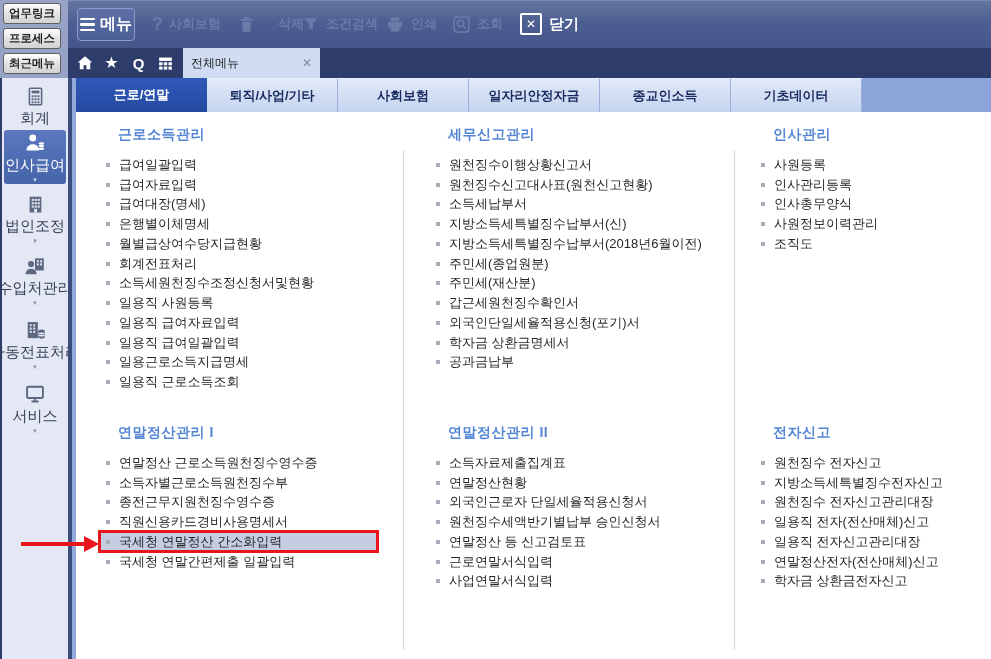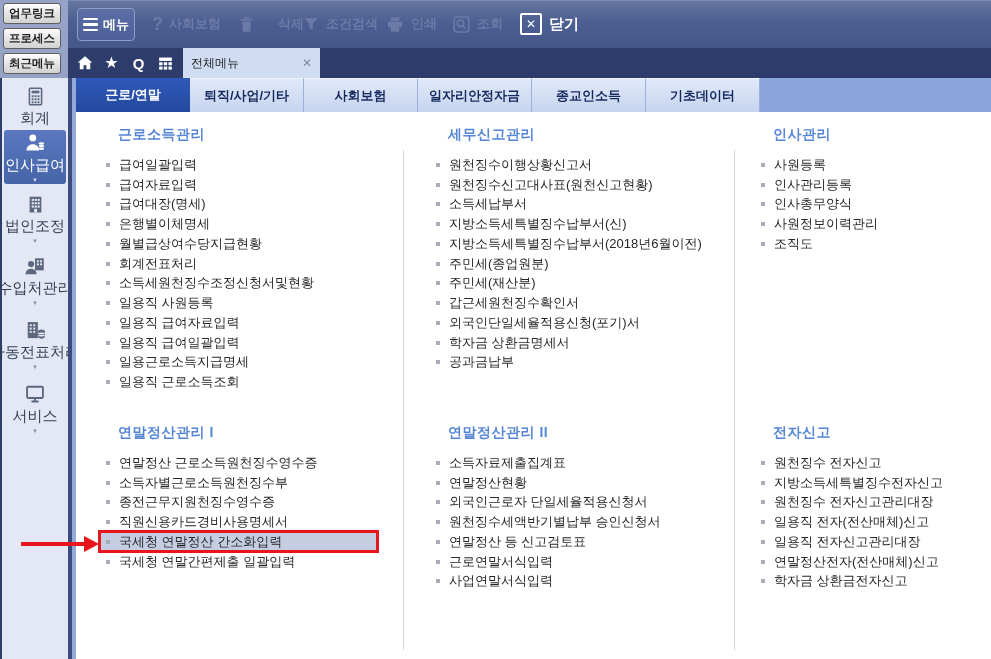--- a/index.html
+++ b/index.html
@@ -45,21 +45,21 @@
     box-shadow:inset 0 1px 0 #7c8ab1;
   }
   #menu-button{
     position:absolute;left:9px;top:8px;width:56px;height:31px;
     background:linear-gradient(#5c6ea6,#4d5f97);
     border:1px solid #8d9cc8;border-radius:4px;cursor:pointer;
     display:flex;align-items:center;justify-content:center;gap:5px;
   }
   #menu-button .hamburger{display:flex;flex-direction:column;gap:3px;}
   #menu-button .hamburger i{display:block;width:15px;height:2.5px;background:#fff;border-radius:1px;}
-  #menu-button .menu-label{color:#fff;font-size:13px;font-weight:bold;}
+  #menu-button .menu-label{color:#fff;font-size:16px;font-weight:bold;}
   .tb-item{
     position:absolute;top:0;height:48px;display:flex;align-items:center;gap:6px;cursor:pointer;
   }
   .tb-item .tb-label{font-size:13px;font-weight:bold;}
   .tb-disabled{color:#6b7aa6;}
   .tb-disabled .tb-label{color:#6b7aa6;}
   .tb-icon{display:flex;align-items:center;}
   .qmark{font-size:18px;font-weight:bold;}
   #close-item{position:absolute;left:452px;top:0;height:48px;display:flex;align-items:center;gap:7px;color:#fff;cursor:pointer;}
   #close-item .xbox{
@@ -83,21 +83,21 @@
     justify-content:space-between;padding:0 8px;cursor:pointer;box-sizing:border-box;
   }
   #doc-tab .doc-label{font-size:12px;color:#1c1c1c;}
   #doc-tab .doc-close{font-size:12px;color:#7d8aa6;font-weight:bold;cursor:pointer;}
   
   #main-tabs{
     position:absolute;left:76px;top:78px;width:915px;height:34px;background:#8ba4d9;
     display:flex;align-items:stretch;
   }
   .mtab{
-    width:114px;box-sizing:border-box;display:flex;align-items:center;justify-content:center;
+    width:131px;box-sizing:border-box;display:flex;align-items:center;justify-content:center;
     font-size:13px;font-weight:bold;color:#16285c;cursor:pointer;position:relative;
     background:linear-gradient(#e0e9f9,#c6d4ef);border-right:1px solid #9cb0d9;border-top:1px solid #eef3fb;
   }
   .mtab.active{
     background:linear-gradient(#2f59b9,#24499f);color:#ffffff;border-top:none;border-right:none;
   }
   .tab-pointer{
     position:absolute;left:50%;bottom:-7px;margin-left:-8px;width:0;height:0;
     border-left:8px solid transparent;border-right:8px solid transparent;border-top:7px solid #2a51ae;
   }

